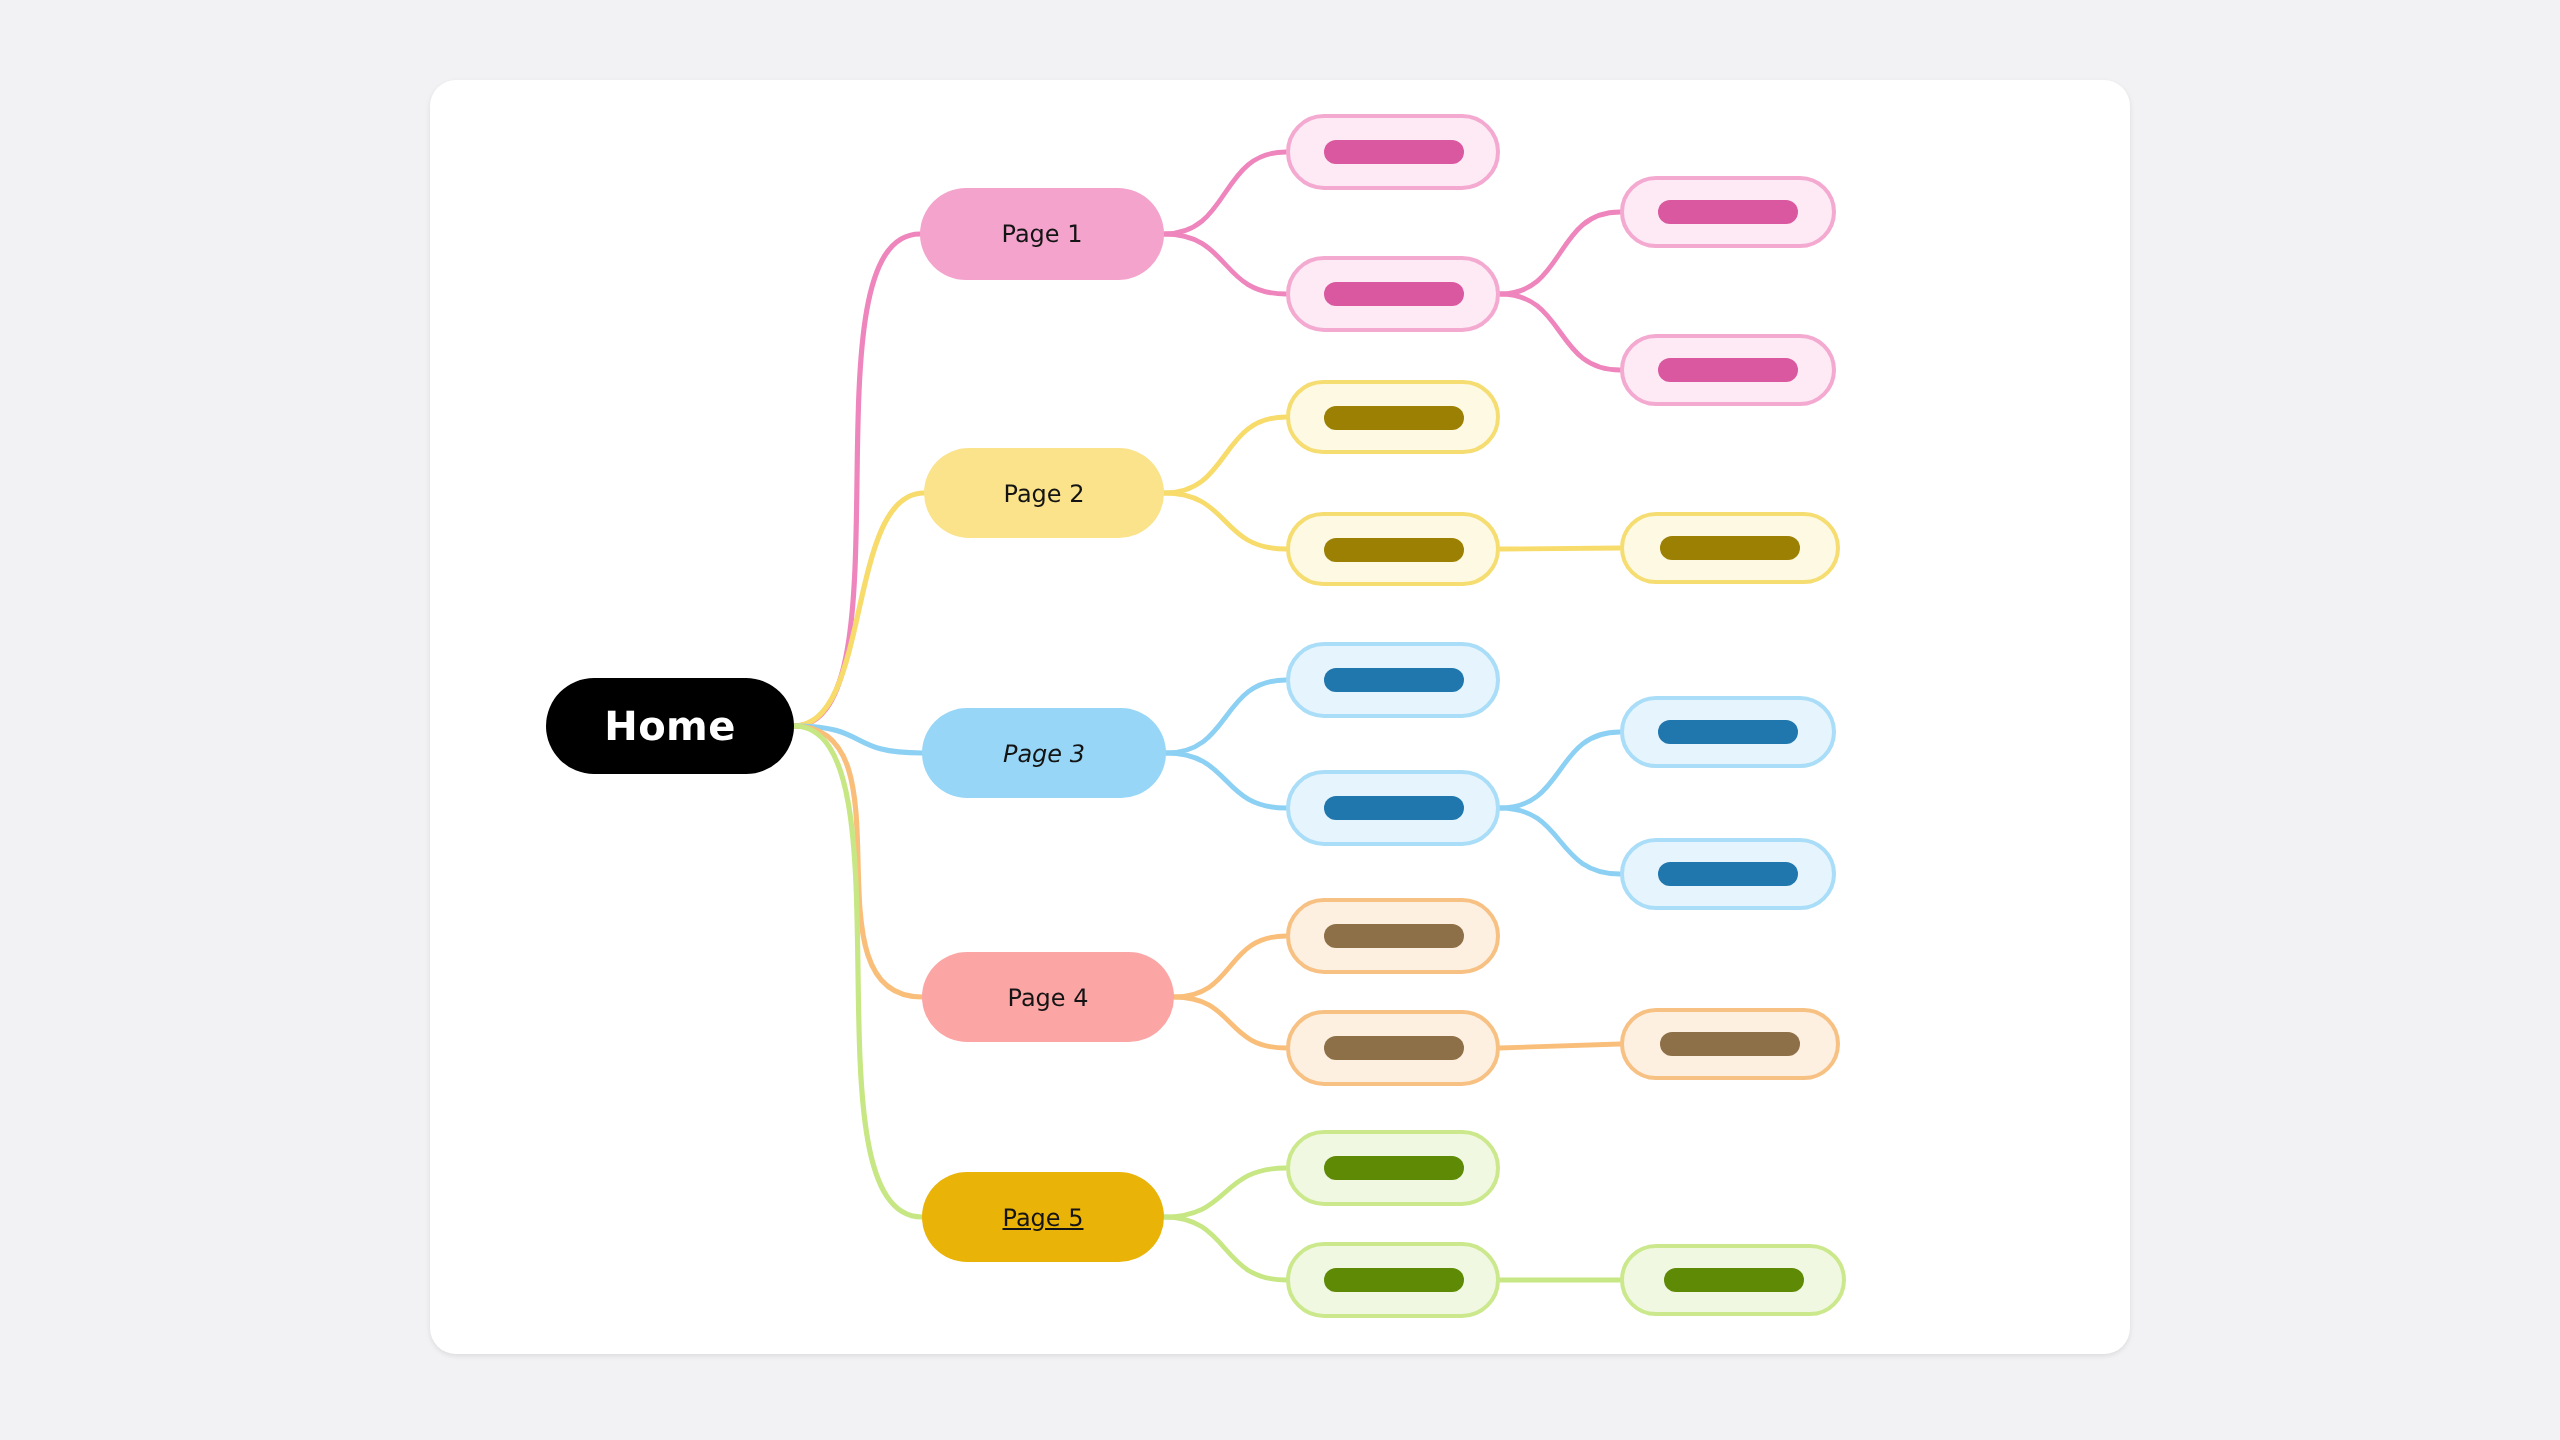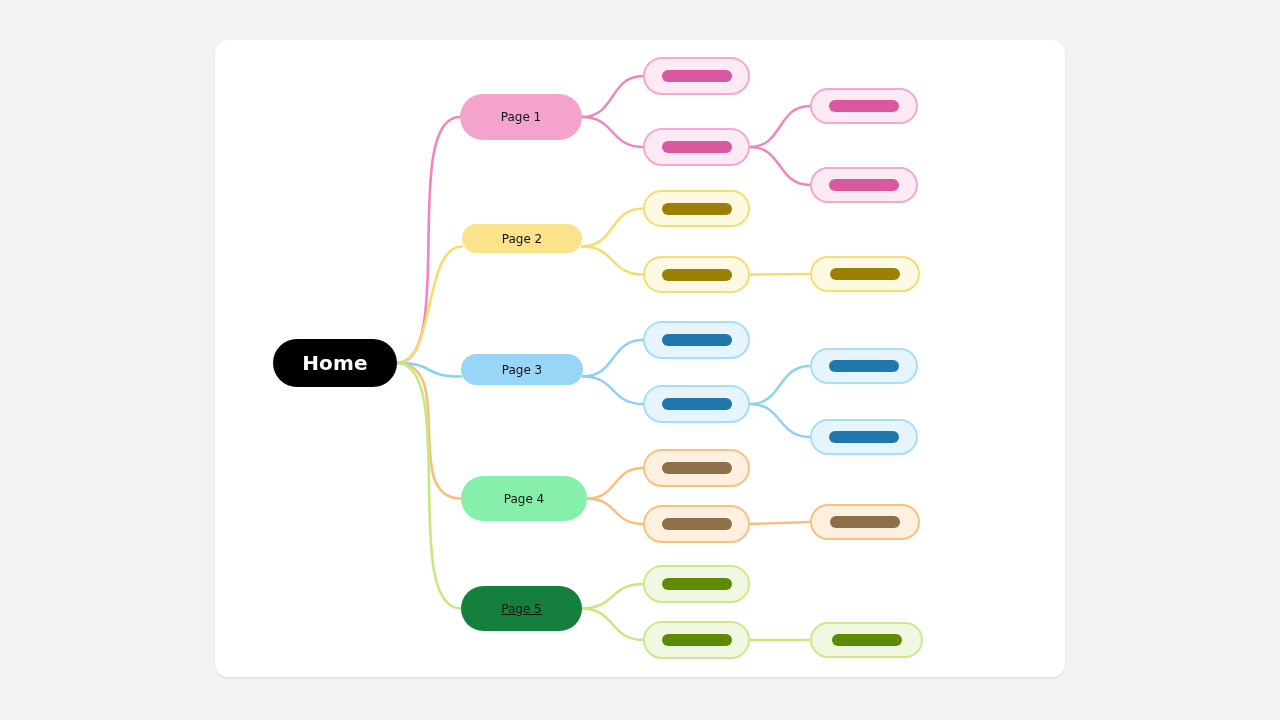--- a/index.html
+++ b/index.html
@@ -109,54 +109,54 @@
     </div>
     <div class="node-stub" style="left: 643px; top: 128px; width: 107px; height: 38px; background: rgb(253, 234, 244); border-color: rgb(244, 169, 208); border-width: 2.5px;">
       <div class="stub-bar" style="width: 70px; height: 12px; background: rgb(217, 88, 159);"></div>
     </div>
     <div class="node-stub" style="left: 810px; top: 88px; width: 108px; height: 36px; background: rgb(253, 234, 244); border-color: rgb(244, 169, 208); border-width: 2.5px;">
       <div class="stub-bar" style="width: 70px; height: 12px; background: rgb(217, 88, 159);"></div>
     </div>
     <div class="node-stub" style="left: 810px; top: 167px; width: 108px; height: 36px; background: rgb(253, 234, 244); border-color: rgb(244, 169, 208); border-width: 2.5px;">
       <div class="stub-bar" style="width: 70px; height: 12px; background: rgb(217, 88, 159);"></div>
     </div>
-    <div class="node-page" style="left: 462px; top: 224px; width: 120px; height: 29px; background: rgb(250, 227, 138);">Page 2</div>
+    <div class="node-page" style="left: 462px; top: 224px; width: 120px; height: 45px; background: rgb(250, 227, 138);">Page 2</div>
     <div class="node-stub" style="left: 643px; top: 190px; width: 107px; height: 37px; background: rgb(253, 249, 227); border-color: rgb(246, 221, 114); border-width: 2.5px;">
       <div class="stub-bar" style="width: 70px; height: 12px; background: rgb(156, 128, 3);"></div>
     </div>
     <div class="node-stub" style="left: 643px; top: 256px; width: 107px; height: 37px; background: rgb(253, 249, 227); border-color: rgb(246, 221, 114); border-width: 2.5px;">
       <div class="stub-bar" style="width: 70px; height: 12px; background: rgb(156, 128, 3);"></div>
     </div>
     <div class="node-stub" style="left: 810px; top: 256px; width: 110px; height: 36px; background: rgb(253, 249, 227); border-color: rgb(246, 221, 114); border-width: 2.5px;">
       <div class="stub-bar" style="width: 70px; height: 12px; background: rgb(156, 128, 3);"></div>
     </div>
-    <div class="node-page" style="left: 461px; top: 354px; width: 122px; height: 31px; background: rgb(151, 214, 246);">Page 3</div>
+    <div class="node-page" style="left: 461px; top: 354px; width: 122px; height: 45px; background: rgb(151, 214, 246); font-style: italic;">Page 3</div>
     <div class="node-stub" style="left: 643px; top: 321px; width: 107px; height: 38px; background: rgb(230, 245, 253); border-color: rgb(169, 221, 248); border-width: 2.5px;">
       <div class="stub-bar" style="width: 70px; height: 12px; background: rgb(31, 119, 173);"></div>
     </div>
     <div class="node-stub" style="left: 643px; top: 385px; width: 107px; height: 38px; background: rgb(230, 245, 253); border-color: rgb(169, 221, 248); border-width: 2.5px;">
       <div class="stub-bar" style="width: 70px; height: 12px; background: rgb(31, 119, 173);"></div>
     </div>
     <div class="node-stub" style="left: 810px; top: 348px; width: 108px; height: 36px; background: rgb(230, 245, 253); border-color: rgb(169, 221, 248); border-width: 2.5px;">
       <div class="stub-bar" style="width: 70px; height: 12px; background: rgb(31, 119, 173);"></div>
     </div>
     <div class="node-stub" style="left: 810px; top: 419px; width: 108px; height: 36px; background: rgb(230, 245, 253); border-color: rgb(169, 221, 248); border-width: 2.5px;">
       <div class="stub-bar" style="width: 70px; height: 12px; background: rgb(31, 119, 173);"></div>
     </div>
-    <div class="node-page" style="left: 461px; top: 476px; width: 126px; height: 45px; background: #86efac;">Page 4</div>
+    <div class="node-page" style="left: 461px; top: 476px; width: 126px; height: 45px; background: #fca5a5;">Page 4</div>
     <div class="node-stub" style="left: 643px; top: 449px; width: 107px; height: 38px; background: rgb(253, 240, 224); border-color: rgb(248, 193, 132); border-width: 2.5px;">
       <div class="stub-bar" style="width: 70px; height: 12px; background: rgb(141, 112, 71);"></div>
     </div>
     <div class="node-stub" style="left: 643px; top: 505px; width: 107px; height: 38px; background: rgb(253, 240, 224); border-color: rgb(248, 193, 132); border-width: 2.5px;">
       <div class="stub-bar" style="width: 70px; height: 12px; background: rgb(141, 112, 71);"></div>
     </div>
     <div class="node-stub" style="left: 810px; top: 504px; width: 110px; height: 36px; background: rgb(253, 240, 224); border-color: rgb(248, 193, 132); border-width: 2.5px;">
       <div class="stub-bar" style="width: 70px; height: 12px; background: rgb(141, 112, 71);"></div>
     </div>
-    <div class="node-page" style="left: 461px; top: 586px; width: 121px; height: 45px; background: #15803d; text-decoration: underline;">Page 5</div>
+    <div class="node-page" style="left: 461px; top: 586px; width: 121px; height: 45px; background: #eab308; text-decoration: underline;">Page 5</div>
     <div class="node-stub" style="left: 643px; top: 565px; width: 107px; height: 38px; background: rgb(241, 248, 226); border-color: rgb(203, 233, 140); border-width: 2.5px;">
       <div class="stub-bar" style="width: 70px; height: 12px; background: rgb(95, 138, 6);"></div>
     </div>
     <div class="node-stub" style="left: 643px; top: 621px; width: 107px; height: 38px; background: rgb(241, 248, 226); border-color: rgb(203, 233, 140); border-width: 2.5px;">
       <div class="stub-bar" style="width: 70px; height: 12px; background: rgb(95, 138, 6);"></div>
     </div>
     <div class="node-stub" style="left: 810px; top: 622px; width: 113px; height: 36px; background: rgb(241, 248, 226); border-color: rgb(203, 233, 140); border-width: 2.5px;">
       <div class="stub-bar" style="width: 70px; height: 12px; background: rgb(95, 138, 6);"></div>
     </div>
   </div>

